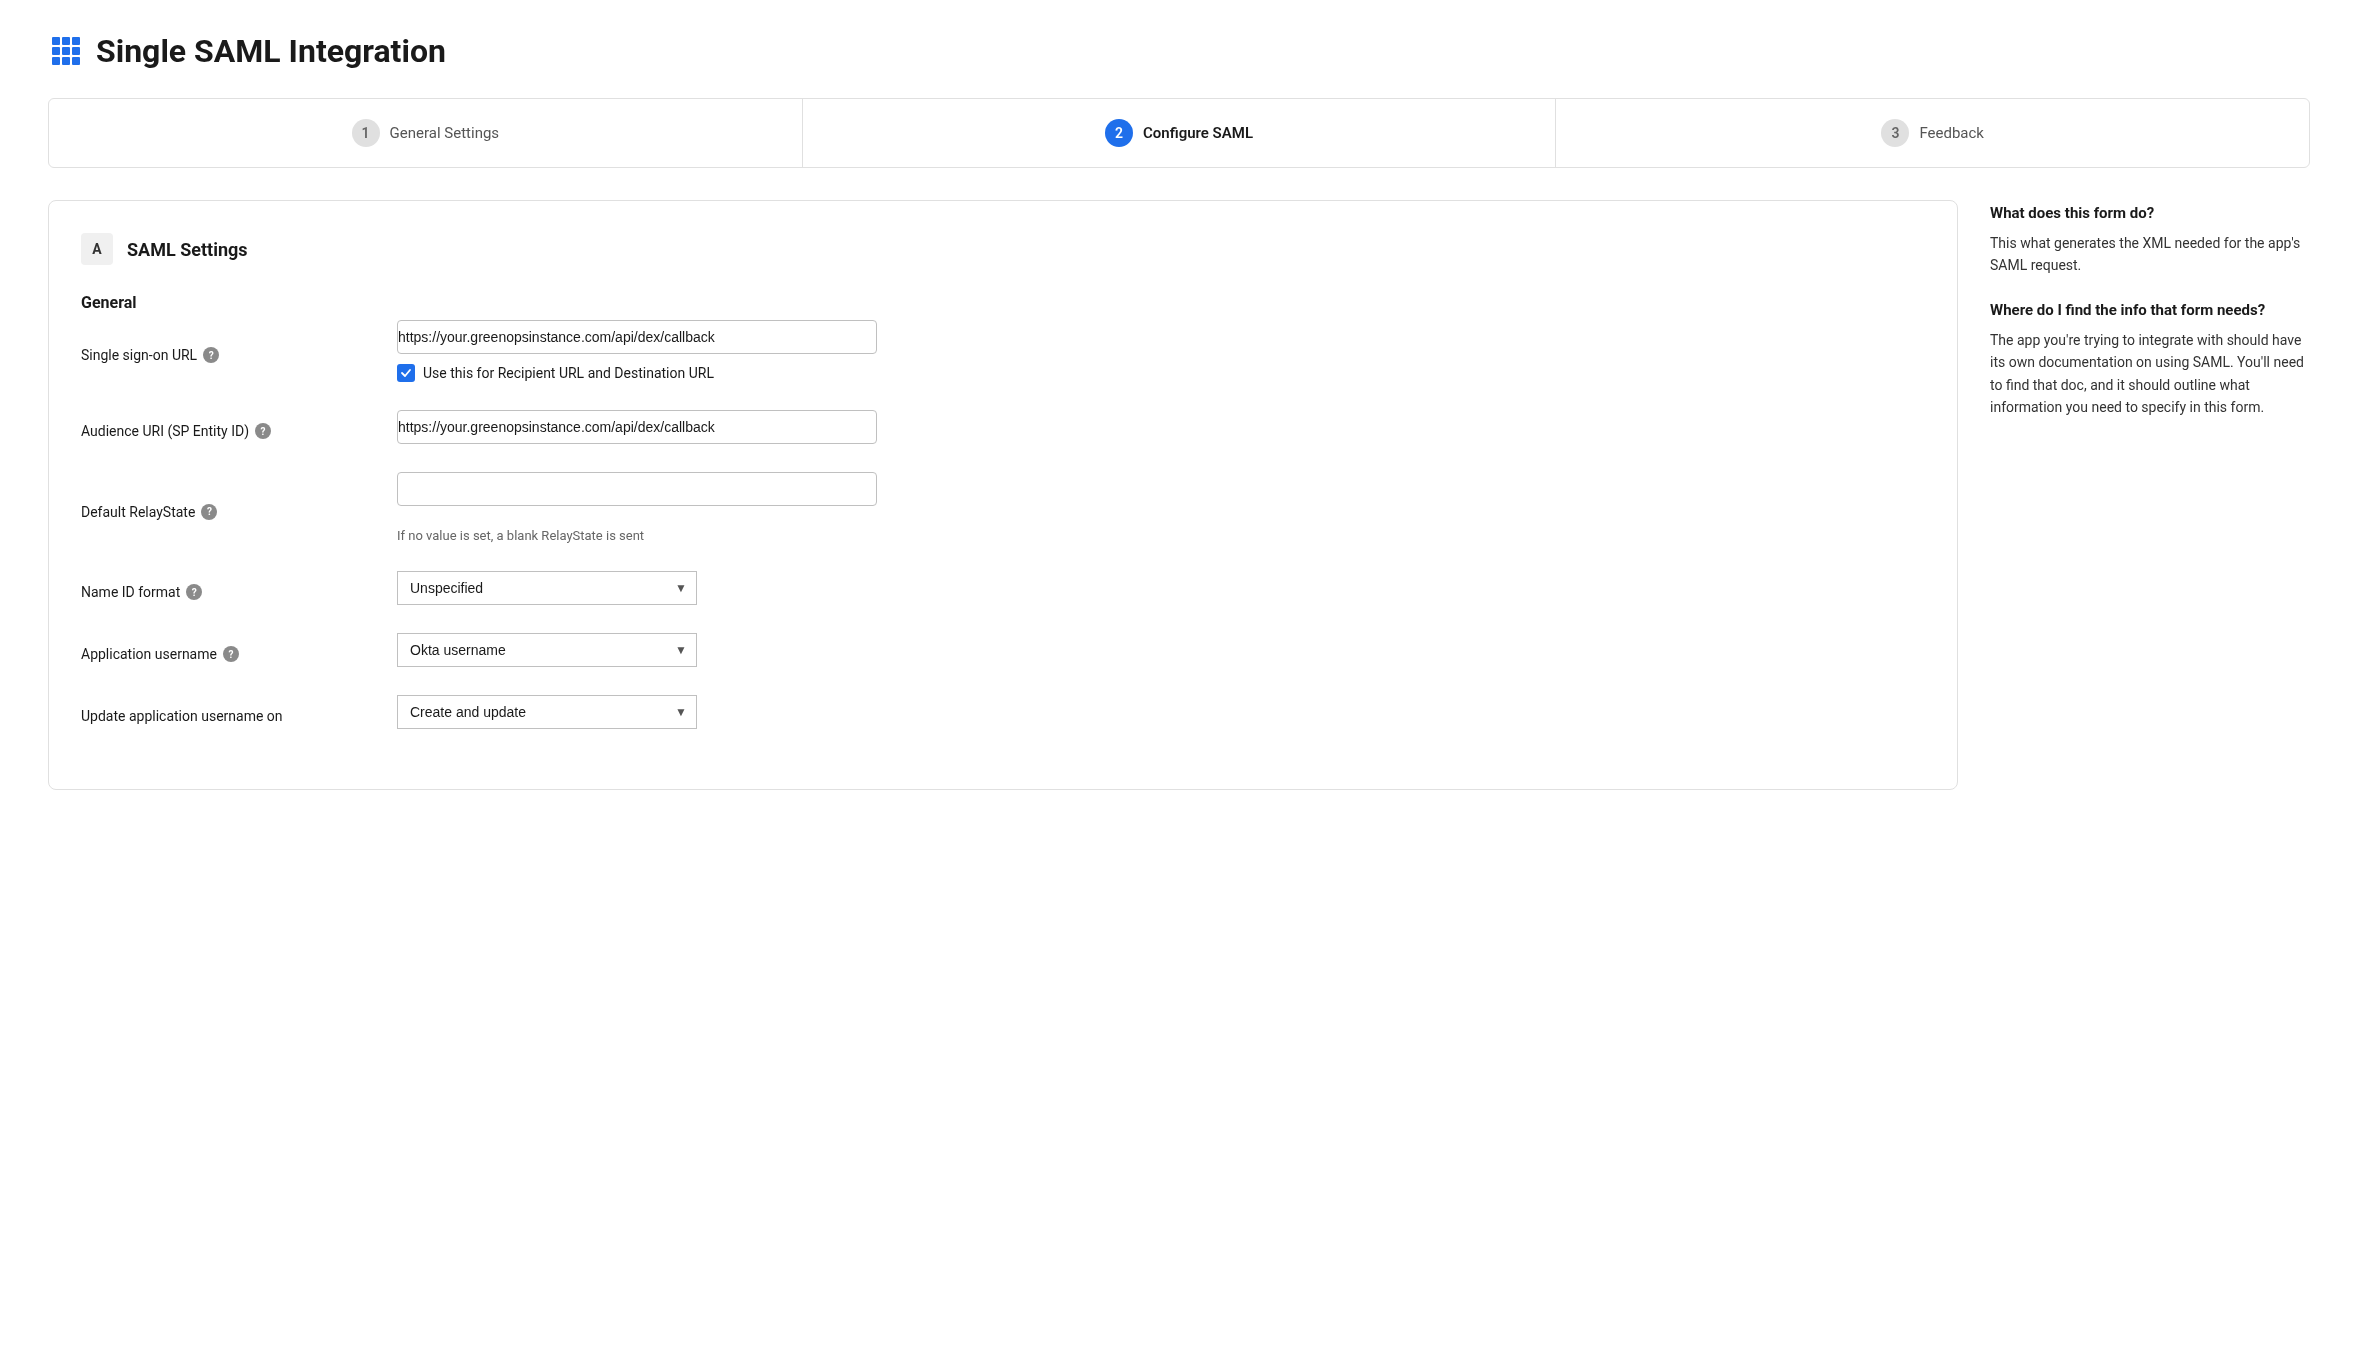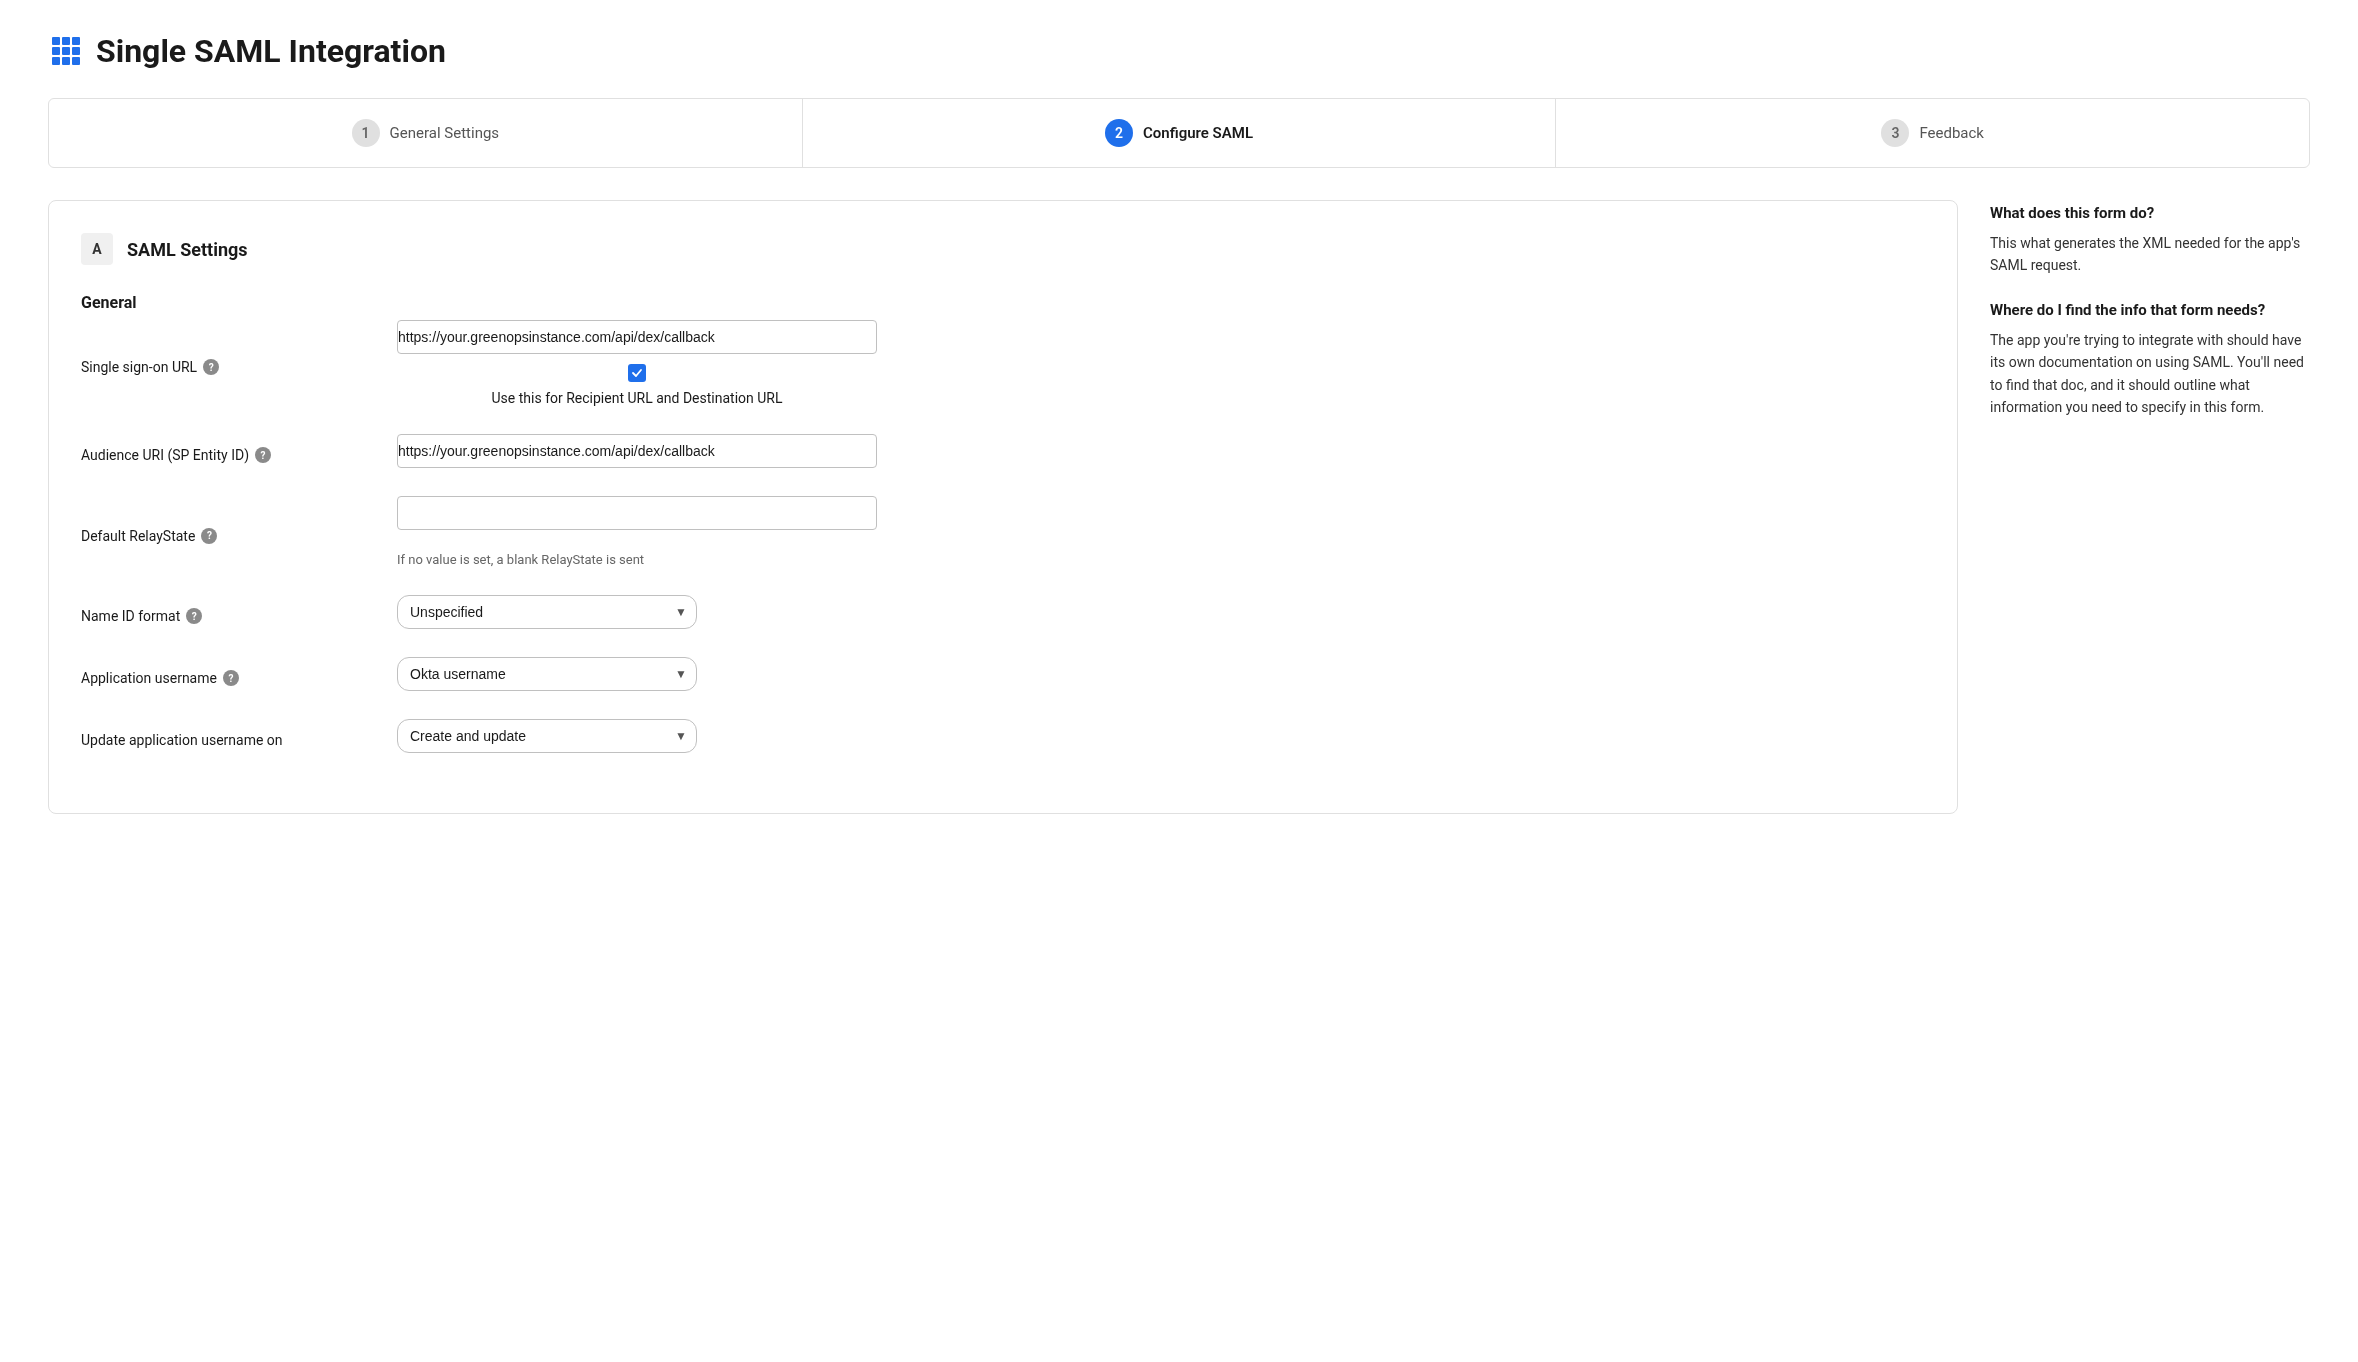--- a/index.html
+++ b/index.html
@@ -165,21 +165,20 @@
       font-size: 14px;
       color: #1a1a1a;
       background: #fff;
       outline: none;
     }
     .checkbox-row {
       display: flex;
       align-items: center;
       gap: 8px;
       margin-top: 10px;
-      flex-direction: column;
     }
     .checkbox {
       width: 18px;
       height: 18px;
       background: #1f6feb;
       border-radius: 3px;
       display: flex;
       align-items: center;
       justify-content: center;
       flex-shrink: 0;
@@ -200,21 +199,21 @@
     }
     .select-wrapper {
       position: relative;
       width: 100%;
       max-width: 300px;
     }
     .select-input {
       width: 100%;
       padding: 8px 36px 8px 12px;
       border: 1px solid #c0c0c0;
-      border-radius: 12px;
+      border-radius: 0;
       font-size: 14px;
       color: #1a1a1a;
       background: #fff;
       appearance: none;
       -webkit-appearance: none;
       outline: none;
       cursor: pointer;
     }
     .select-chevron {
       position: absolute;

